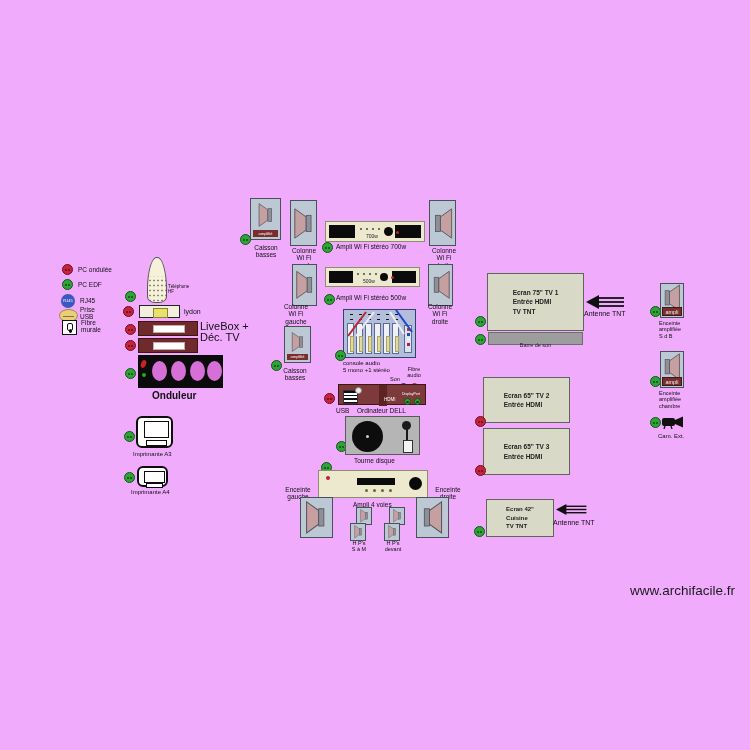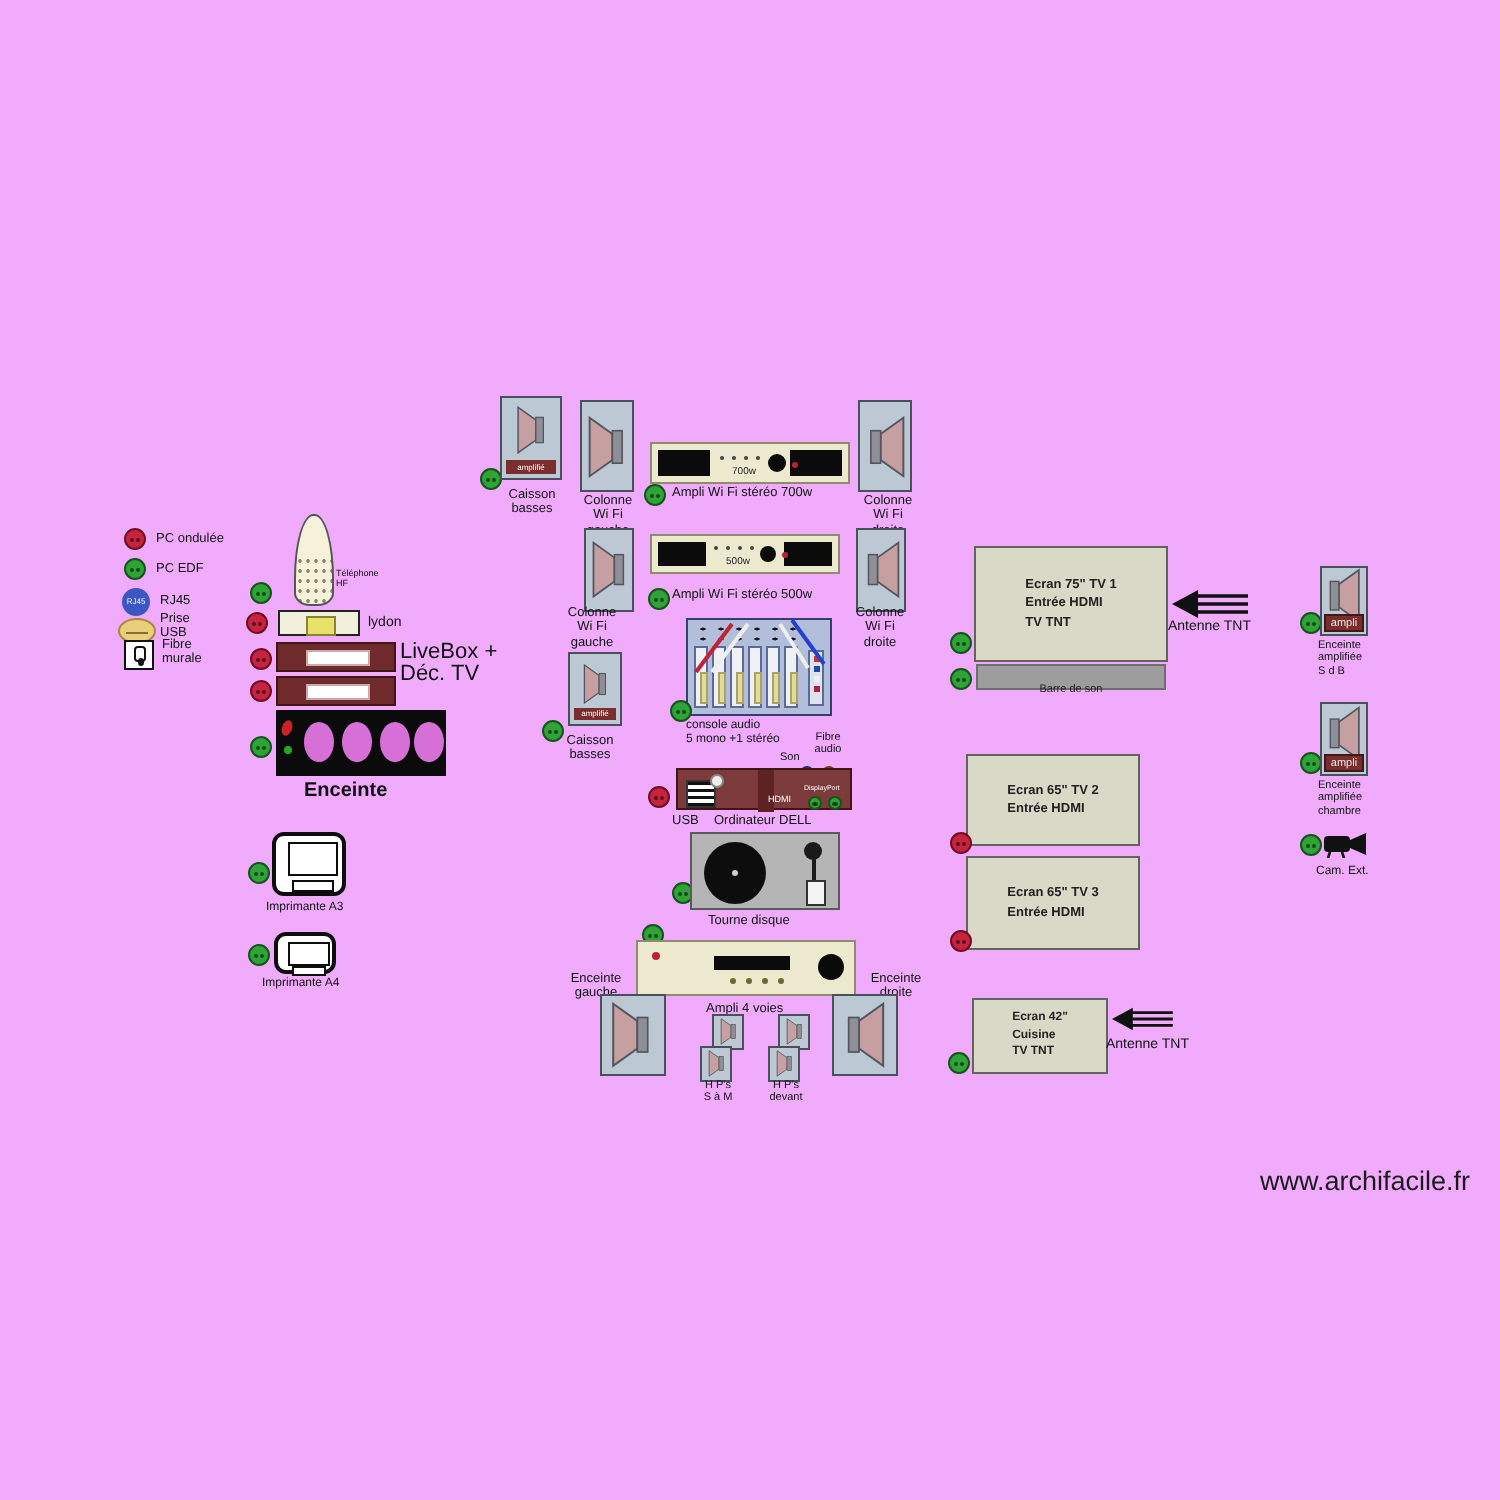--- a/index.html
+++ b/index.html
@@ -140,21 +140,21 @@
 
   <div class="dot g" style="left:125px;top:368px"></div>
   <div class="onduleur" style="left:138px;top:355px;width:85px;height:33px">
     <div class="ond-r" style="left:3px;top:5px"></div>
     <div class="ond-g" style="left:4px;top:18px"></div>
     <div class="ond-e" style="left:14px;top:6px"></div>
     <div class="ond-e" style="left:33px;top:6px"></div>
     <div class="ond-e" style="left:52px;top:6px"></div>
     <div class="ond-e" style="left:69px;top:6px"></div>
   </div>
-  <div class="lbl" style="left:152px;top:390px;font-size:10px;font-weight:bold">Enceinte</div>
+  <div class="lbl" style="left:152px;top:390px;font-size:10px;font-weight:bold">Onduleur</div>
 
   <div class="dot g" style="left:124px;top:431px"></div>
   <div class="printer" style="left:136px;top:416px;width:37px;height:32px">
     <div class="scr" style="left:6px;top:3px;width:23px;height:15px"></div>
     <div class="tray" style="left:8px;top:22px;width:19px;height:4px"></div>
   </div>
   <div class="lbl" style="left:133px;top:451px;font-size:6px">Imprimante A3</div>
 
   <div class="dot g" style="left:124px;top:472px"></div>
   <div class="printer" style="left:137px;top:466px;width:31px;height:21px">

